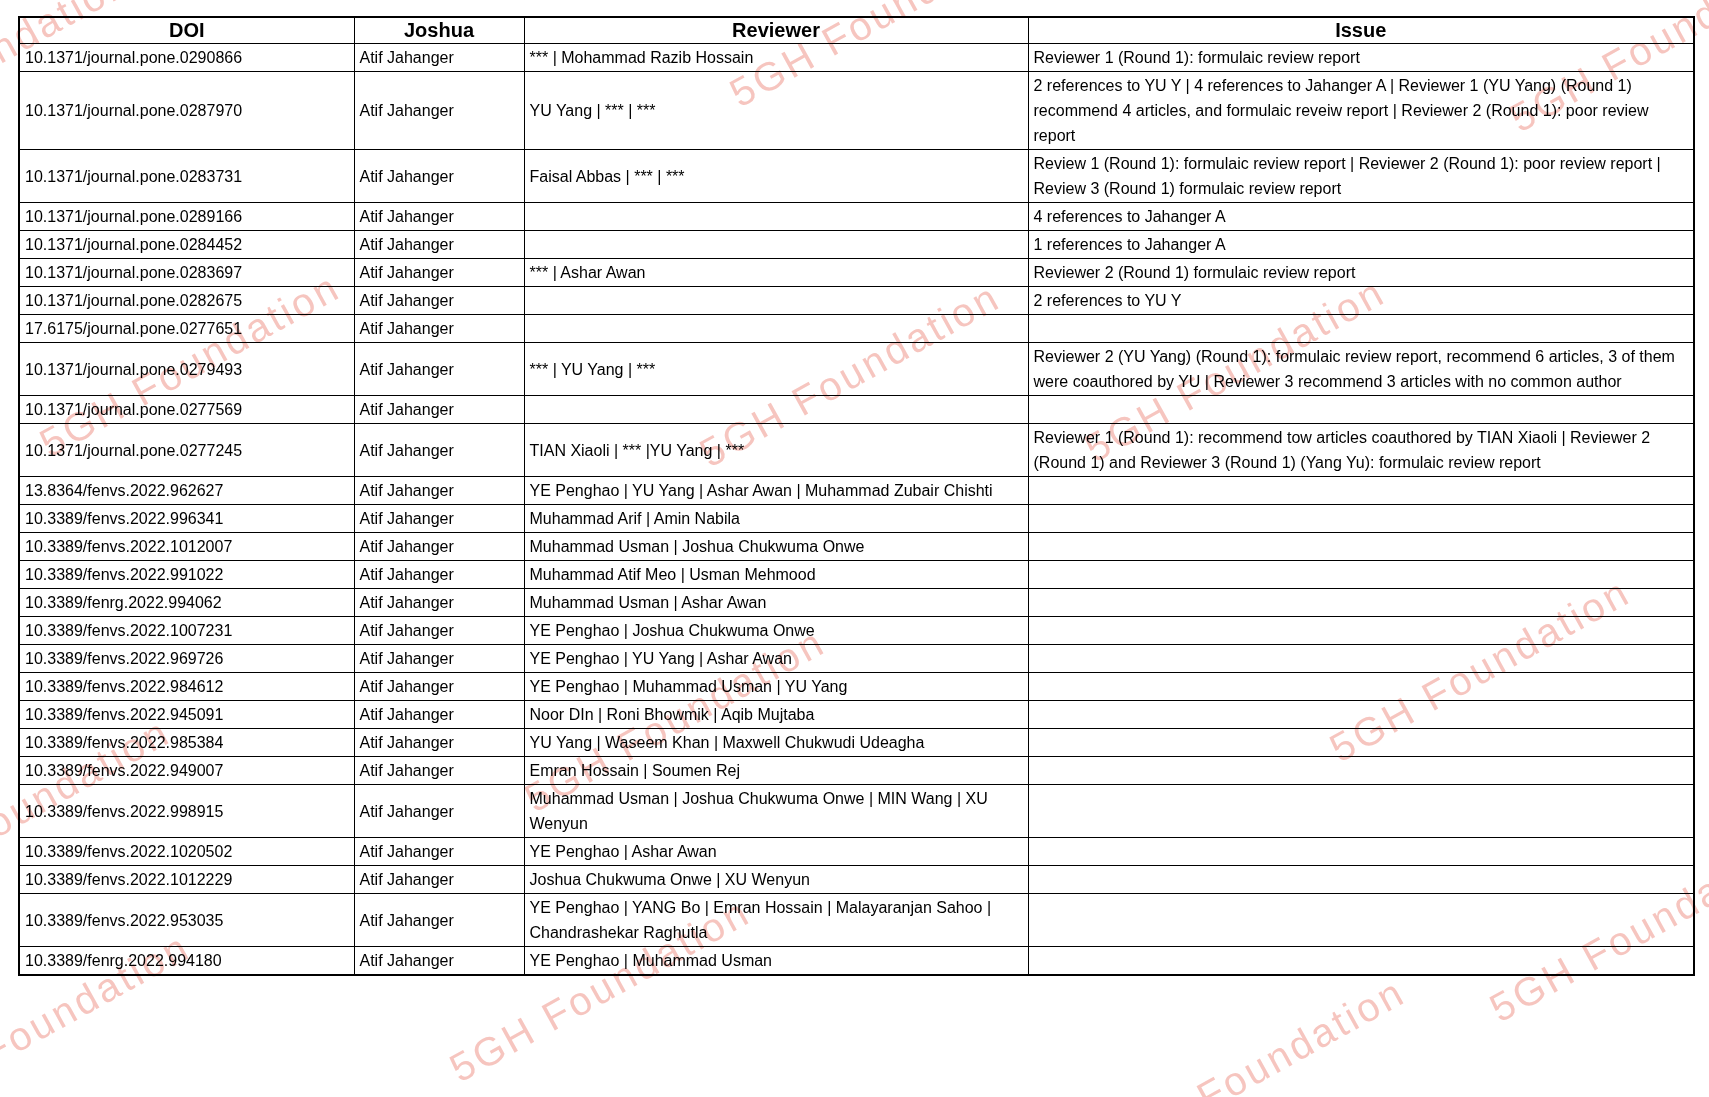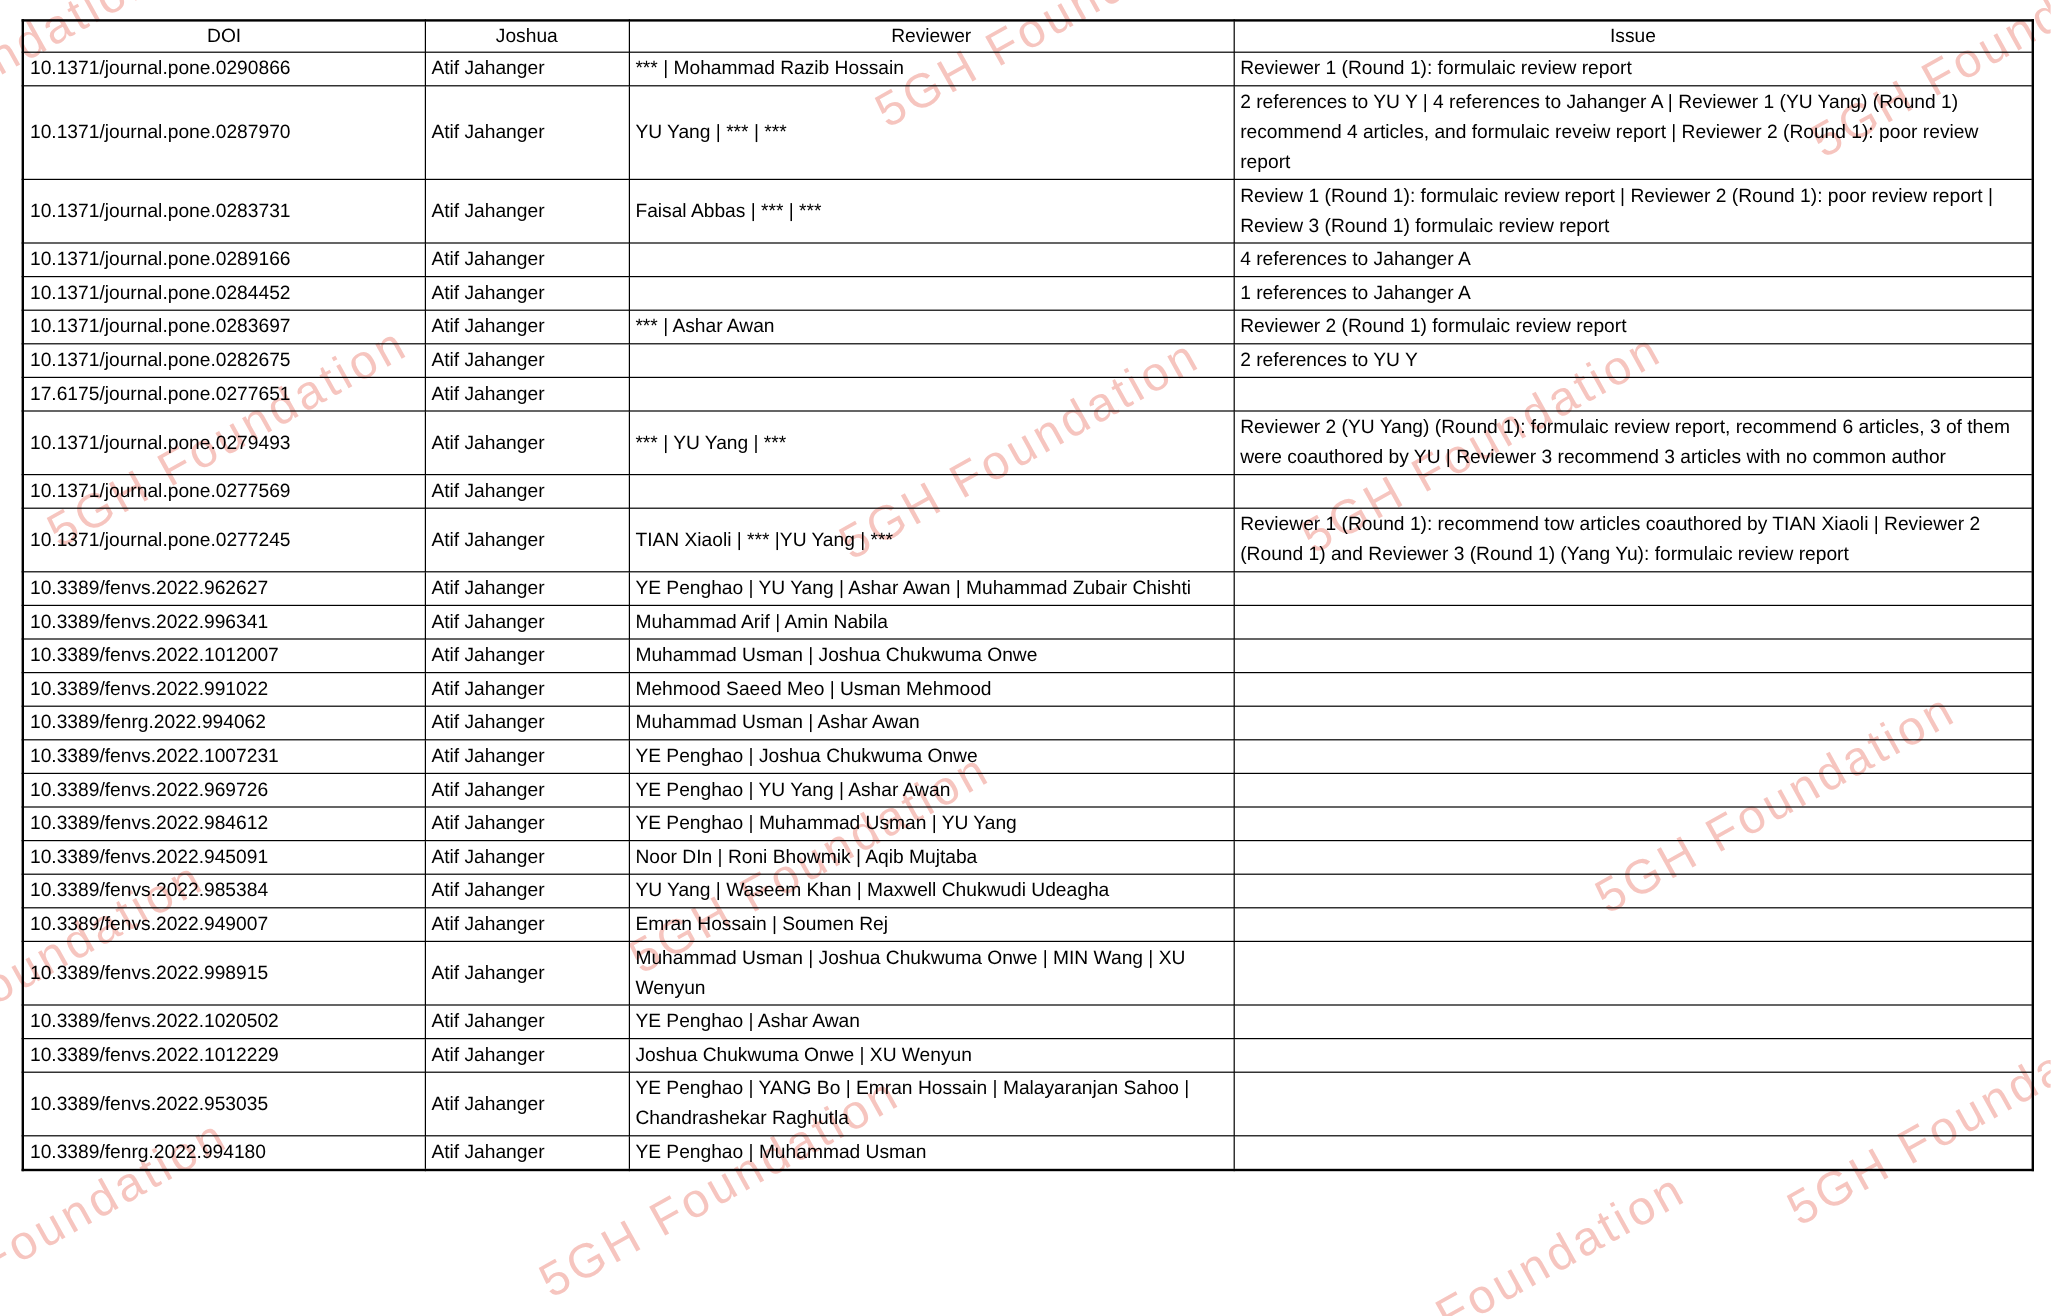--- a/index.html
+++ b/index.html
@@ -30,22 +30,22 @@
     background:transparent;
     border:2.5px solid #000;
   }
   .review-table th,
   .review-table td{
     border:1.5px solid #000;
     color:#000;
     overflow:hidden;
   }
   .review-table th{
-    font-size:16px;
-    font-weight:normal;
+    font-size:20px;
+    font-weight:bold;
     text-align:center;
     line-height:23px;
     padding:1px 4px;
   }
   .review-table td{
     font-size:16px;
     line-height:25px;
     padding:1px 6px 1px 5px;
     vertical-align:middle;
     text-align:left;
@@ -153,41 +153,41 @@
           <td></td>
           <td></td>
         </tr>
         <tr>
           <td>10.1371/journal.pone.0277245</td>
           <td>Atif Jahanger</td>
           <td>TIAN Xiaoli | *** |YU Yang | ***</td>
           <td>Reviewer 1 (Round 1): recommend tow articles coauthored by TIAN Xiaoli | Reviewer 2 (Round 1) and Reviewer 3 (Round 1) (Yang Yu): formulaic review report</td>
         </tr>
         <tr>
-          <td>10.3389/fenvs.2022.962627</td>
+          <td>13.8364/fenvs.2022.962627</td>
           <td>Atif Jahanger</td>
           <td>YE Penghao | YU Yang | Ashar Awan |  Muhammad Zubair Chishti</td>
           <td></td>
         </tr>
         <tr>
           <td>10.3389/fenvs.2022.996341</td>
           <td>Atif Jahanger</td>
           <td>Muhammad Arif | Amin Nabila</td>
           <td></td>
         </tr>
         <tr>
           <td>10.3389/fenvs.2022.1012007</td>
           <td>Atif Jahanger</td>
           <td>Muhammad Usman | Joshua Chukwuma Onwe</td>
           <td></td>
         </tr>
         <tr>
           <td>10.3389/fenvs.2022.991022</td>
           <td>Atif Jahanger</td>
-          <td>Mehmood Saeed Meo | Usman Mehmood</td>
+          <td>Muhammad Atif Meo | Usman Mehmood</td>
           <td></td>
         </tr>
         <tr>
           <td>10.3389/fenrg.2022.994062</td>
           <td>Atif Jahanger</td>
           <td>Muhammad Usman | Ashar Awan</td>
           <td></td>
         </tr>
         <tr>
           <td>10.3389/fenvs.2022.1007231</td>

